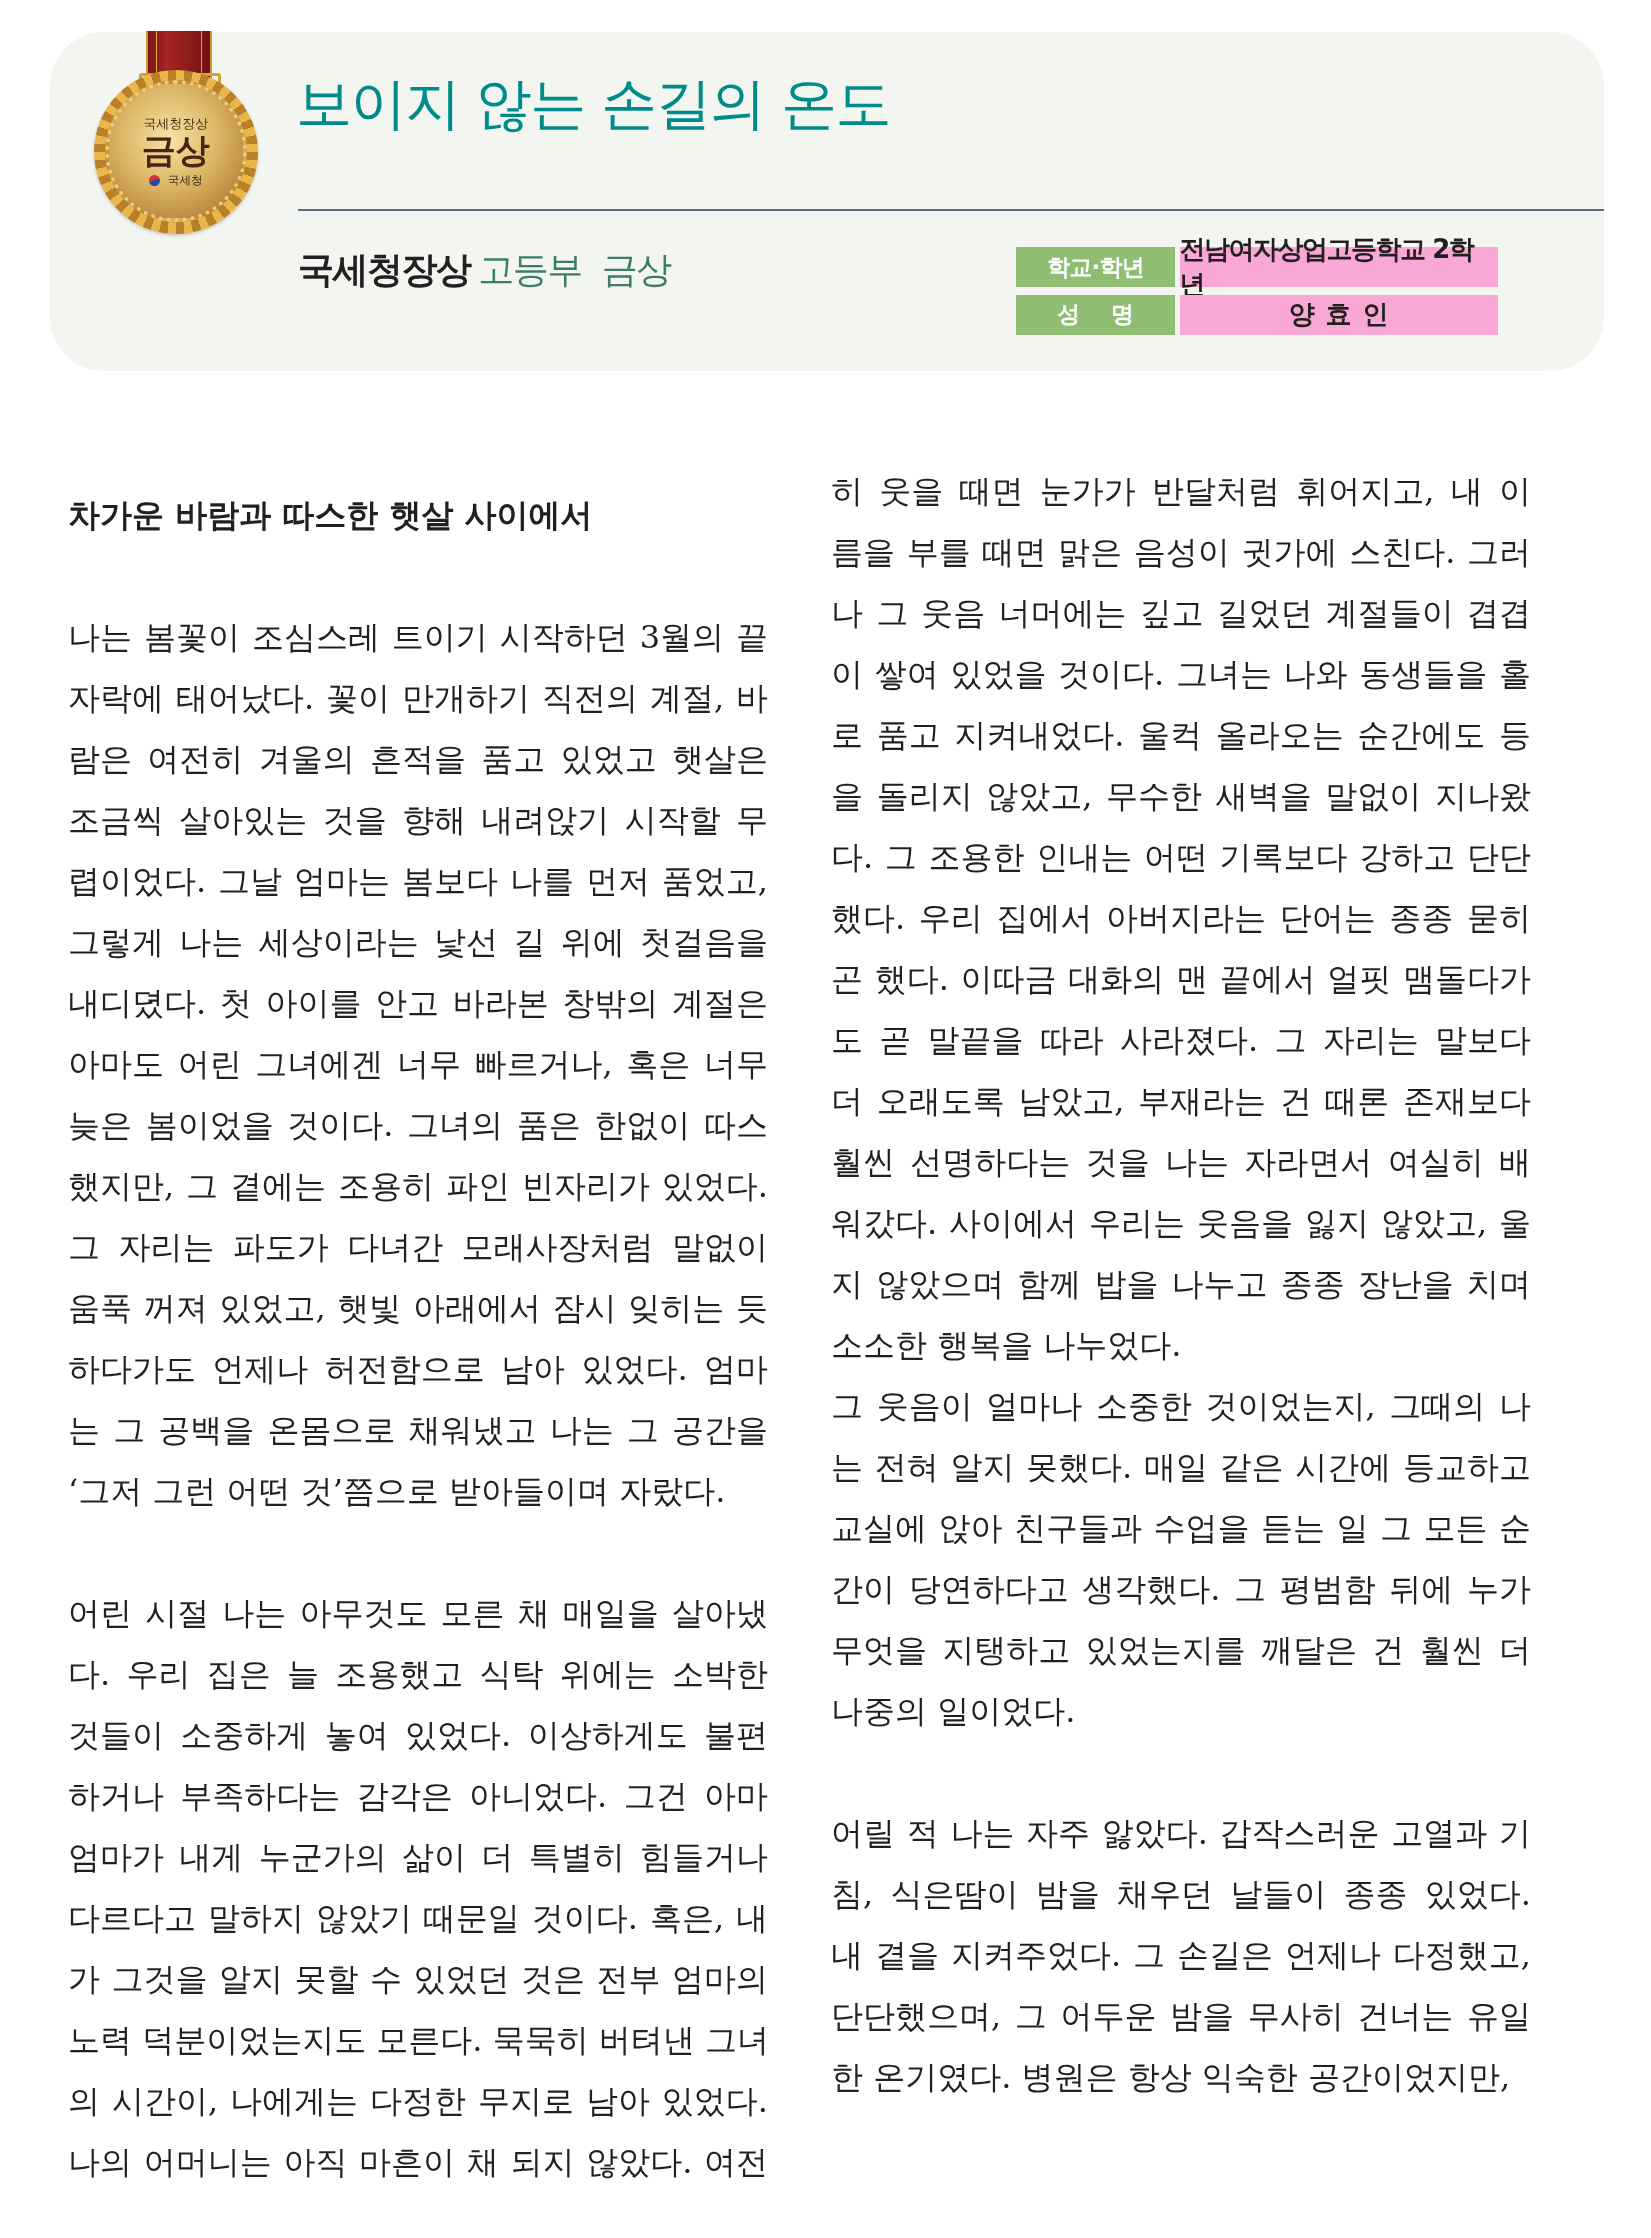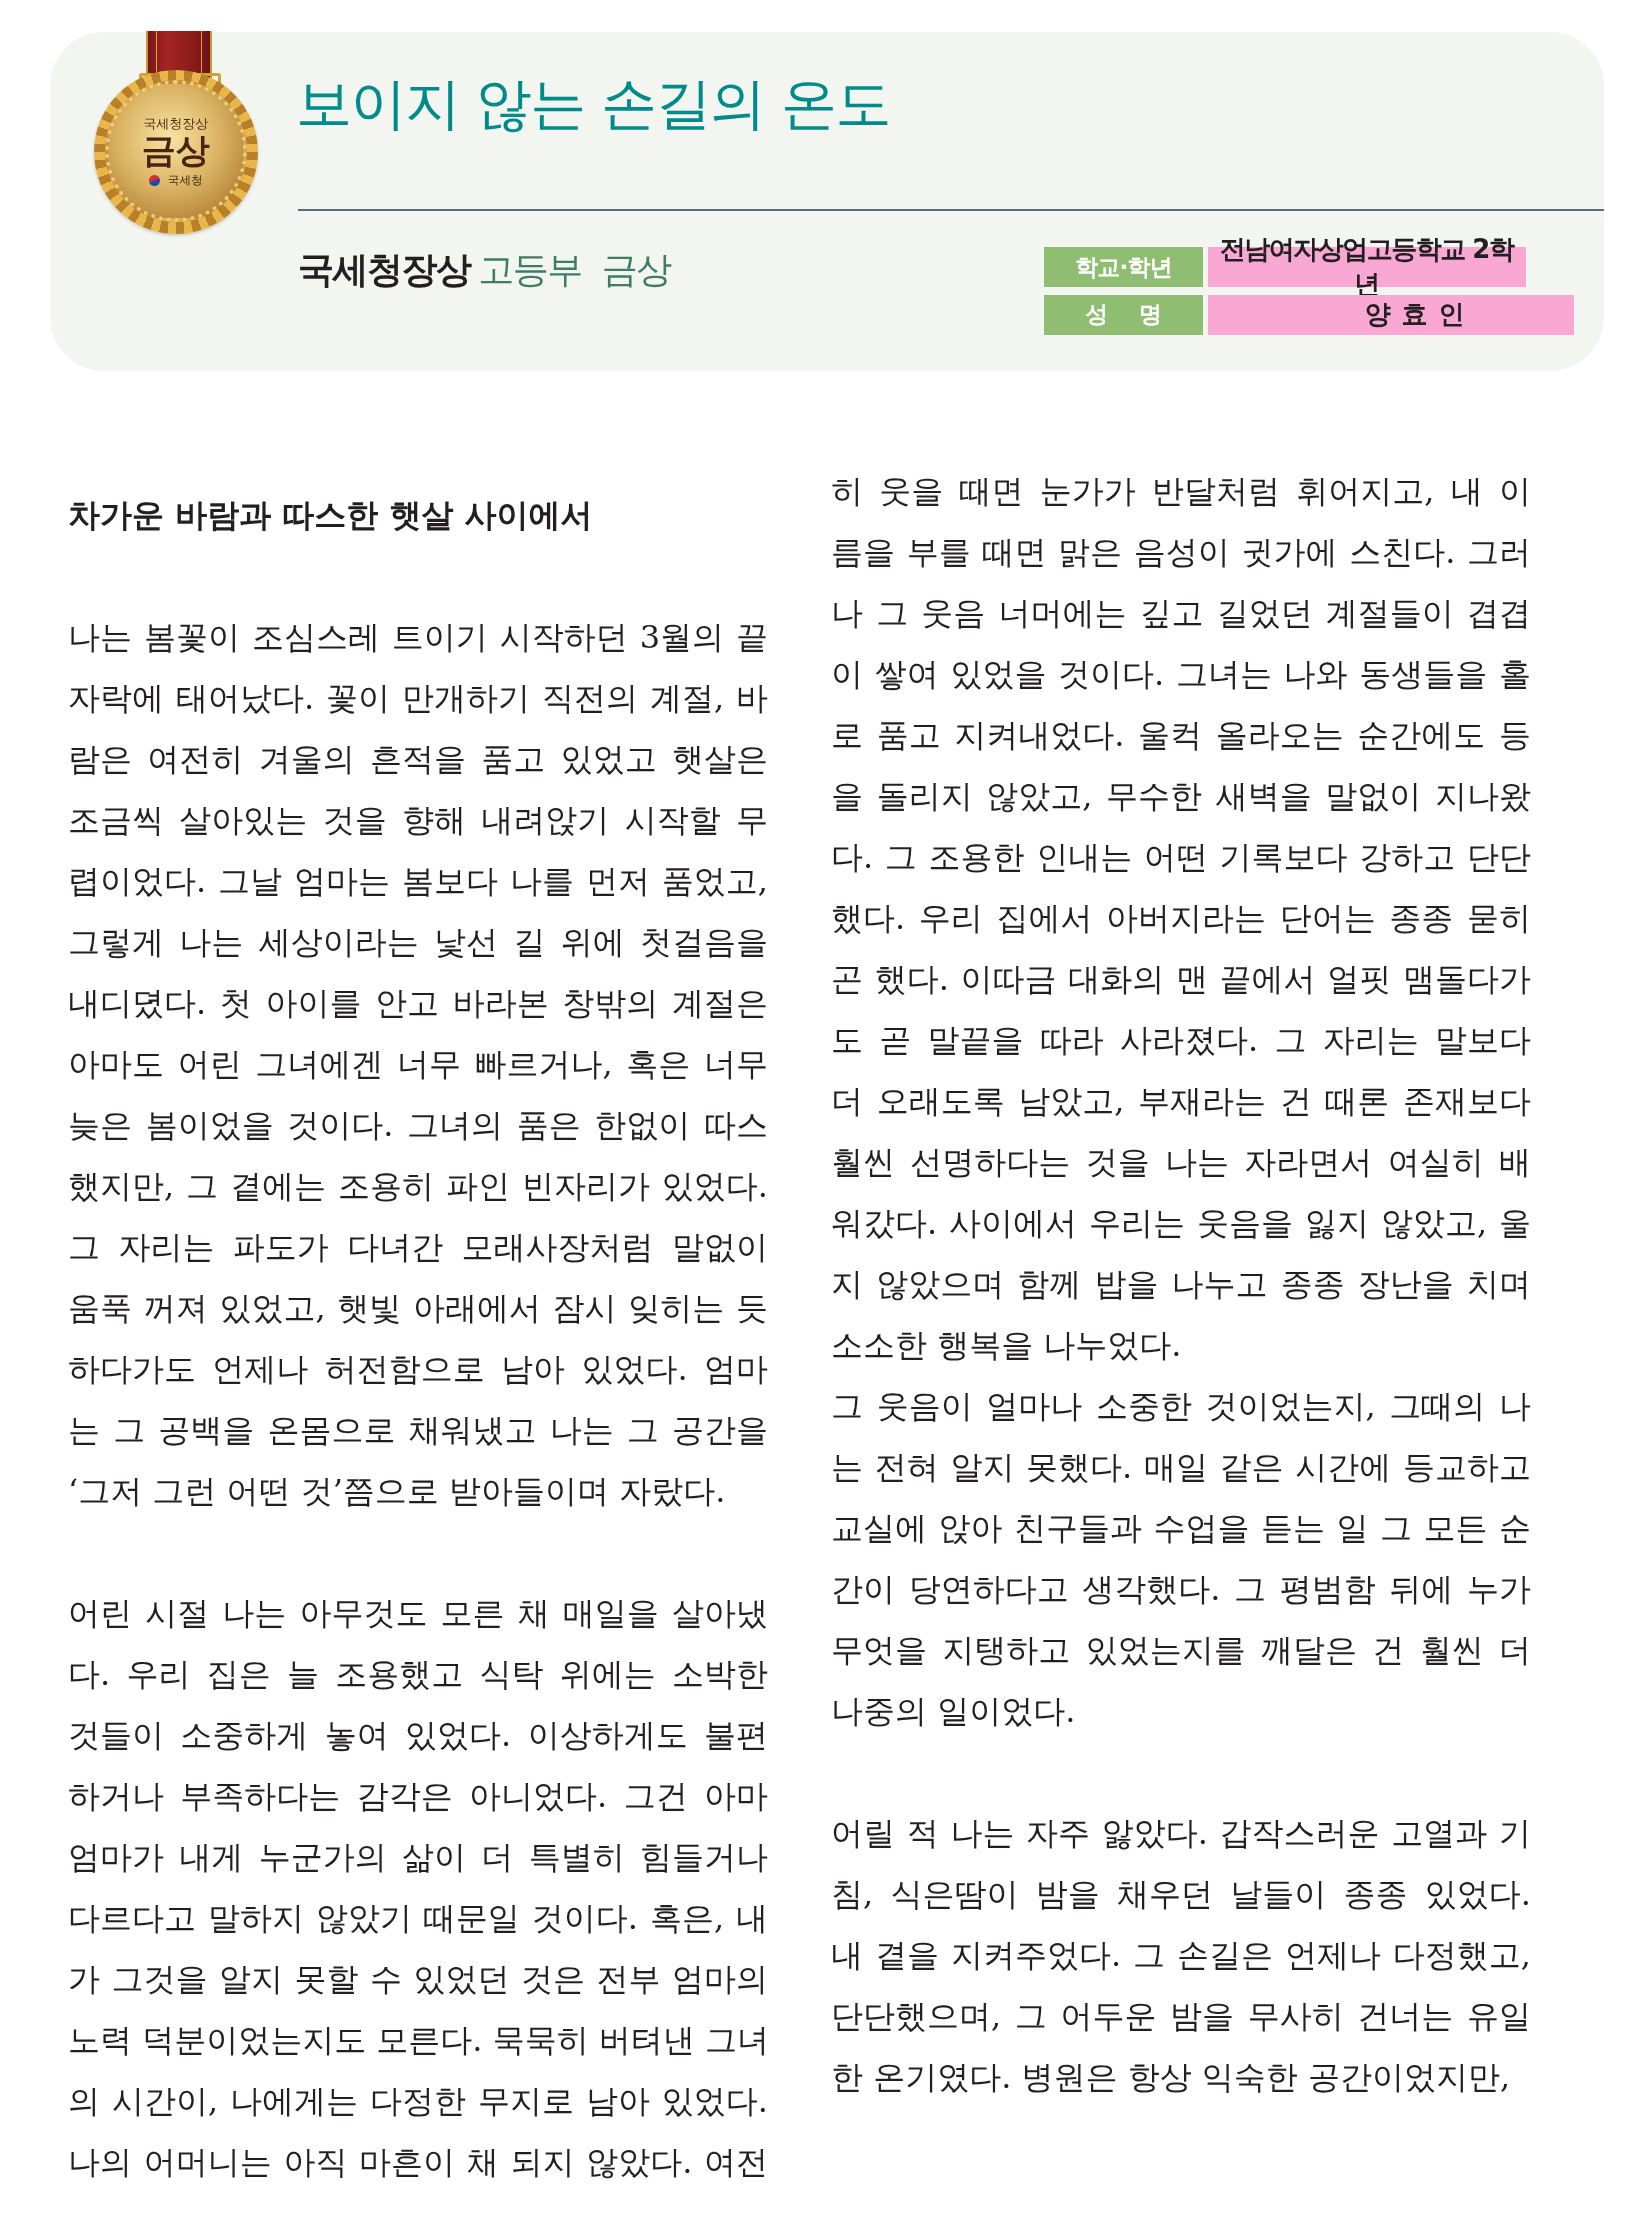--- a/index.html
+++ b/index.html
@@ -28,30 +28,30 @@
                font-family:"DejaVu Sans",sans-serif; }
   .taeguk { width:10.8px; height:10.8px; border-radius:50%;
             background:linear-gradient(160deg,#d62b3a 0 50%,#1e4ea3 50% 100%); display:inline-block; }
   .title { position:absolute; left:296px; top:76px; font-family:"DejaVu Sans",sans-serif;
            font-size:56px; color:#008b8b; letter-spacing:-1.5px; line-height:1; white-space:nowrap; }
   .divider { position:absolute; left:298px; top:209px; width:1306px; height:1.5px; background:#5b6a8a; }
   .subtitle { position:absolute; left:298px; top:246px; font-family:Liberation Mono, monospace;
               font-size:36px; letter-spacing:-1.5px; white-space:nowrap;text-align:right; }
   .subtitle .sub-a { color:#231f20; font-weight:bold; }
   .subtitle .sub-b { color:#3f7c68; margin-left:7.7px; }
-  .info-table { position:absolute; left:1044px; top:247px;text-align:center; }
+  .info-table { position:absolute; left:1016px; top:247px; }
   .info-row { display:flex; height:40px; margin-bottom:7.7px; }
   .info-label { width:159px; background:#8fbd72; color:#ffffff; font-family:"DejaVu Sans",sans-serif;
                 font-size:23px; font-weight:bold; display:flex; align-items:center; justify-content:center;
                 margin-right:4.6px; letter-spacing:-0.8px; }
   .info-label.spaced { letter-spacing:31px; text-indent:31px; }
   .info-value { width:318px; background:#f9a8d4; color:#231f20; font-family:"DejaVu Sans",sans-serif;
                 font-size:26px; font-weight:bold; display:flex; align-items:center; justify-content:center;
                 letter-spacing:-1.5px; }
-  .info-value.spaced { letter-spacing:10.8px; text-indent:10.8px;padding-left:48px; }
+  .info-value.spaced { letter-spacing:10.8px; text-indent:10.8px; }
   .col { position:absolute; top:485px; width:700px; font-size:32px; line-height:61px; }
   .col-left { left:68px; }
   .col-right { left:831px; top:461px; }
   .line { white-space:nowrap; text-align:justify; text-align-last:justify; height:61px; overflow:visible; }
   .line.last { text-align-last:left; }
   .blank { height:61px; }
   .heading { font-weight:bold; text-align-last:left; }
 </style>
 </head>
 <body>

